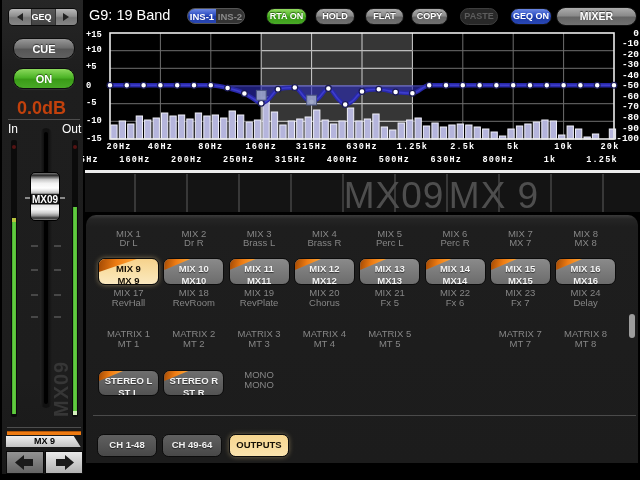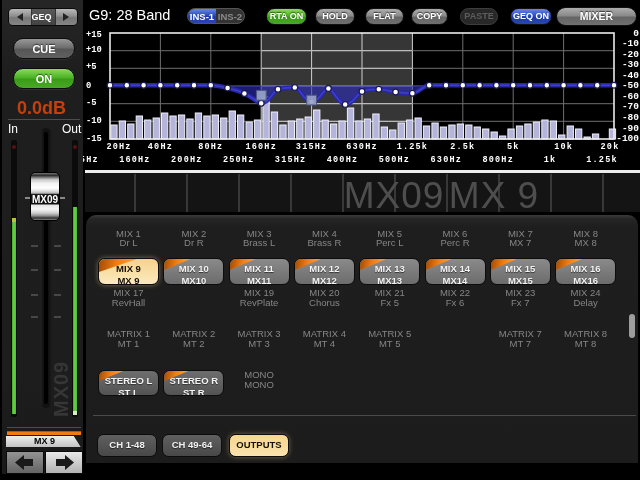--- a/index.html
+++ b/index.html
@@ -302,20 +302,21 @@
     <div class="clbl" style="left:553.6px;top:228.5px">MIX 8<br>MX 8</div>
     <div class="cbtn sel" style="left:98.0px;top:258px">MIX 9<br>MX 9</div>
     <div class="cbtn" style="left:163.3px;top:258px">MIX 10<br>MX10</div>
     <div class="cbtn" style="left:228.6px;top:258px">MIX 11<br>MX11</div>
     <div class="cbtn" style="left:293.9px;top:258px">MIX 12<br>MX12</div>
     <div class="cbtn" style="left:359.2px;top:258px">MIX 13<br>MX13</div>
     <div class="cbtn" style="left:424.5px;top:258px">MIX 14<br>MX14</div>
     <div class="cbtn" style="left:489.8px;top:258px">MIX 15<br>MX15</div>
     <div class="cbtn" style="left:555.1px;top:258px">MIX 16<br>MX16</div>
     <div class="clbl" style="left:96.5px;top:288px">MIX 17<br>RevHall</div>
+    <div class="clbl" style="left:161.8px;top:288px">MIX 18<br>RevRoom</div>
     <div class="clbl" style="left:227.1px;top:288px">MIX 19<br>RevPlate</div>
     <div class="clbl" style="left:292.4px;top:288px">MIX 20<br>Chorus</div>
     <div class="clbl" style="left:357.7px;top:288px">MIX 21<br>Fx 5</div>
     <div class="clbl" style="left:423.0px;top:288px">MIX 22<br>Fx 6</div>
     <div class="clbl" style="left:488.3px;top:288px">MIX 23<br>Fx 7</div>
     <div class="clbl" style="left:553.6px;top:288px">MIX 24<br>Delay</div>
     <div class="clbl" style="left:96.5px;top:329px">MATRIX 1<br>MT 1</div>
     <div class="clbl" style="left:161.8px;top:329px">MATRIX 2<br>MT 2</div>
     <div class="clbl" style="left:227.1px;top:329px">MATRIX 3<br>MT 3</div>
     <div class="clbl" style="left:292.4px;top:329px">MATRIX 4<br>MT 4</div>
@@ -324,21 +325,21 @@
     <div class="clbl" style="left:553.6px;top:329px">MATRIX 8<br>MT 8</div>
     <div class="cbtn st" style="left:98.0px;top:370px">STEREO L<br>ST L</div>
     <div class="cbtn st" style="left:163.3px;top:370px">STEREO R<br>ST R</div>
     <div class="clbl" style="left:227.1px;top:370px">MONO<br>MONO</div>
 <div id="psep"></div>
 <div class="bbtn" style="left:97px">CH 1-48</div>
     <div class="bbtn" style="left:162px">CH 49-64</div>
     <div class="bbtn bsel" style="left:229px">OUTPUTS</div>
 <div id="scroll"></div>
 
-<div id="title">G9: 28 Band</div>
+<div id="title">G9: 19 Band</div>
 <div id="inspill">
       <div id="ins1">INS-1</div>
       <div id="ins2">INS-2</div>
     </div>
 <div class="tb green" style="left:266px;width:41px">RTA ON</div>
 <div class="tb gray" style="left:315px;width:40px">HOLD</div>
 <div class="tb gray" style="left:365px;width:39px">FLAT</div>
 <div class="tb gray" style="left:411px;width:37px">COPY</div>
 <div class="tb dis" style="left:460px;width:38px">PASTE</div>
 <div class="tb blue" style="left:510px;width:42px">GEQ ON</div>

